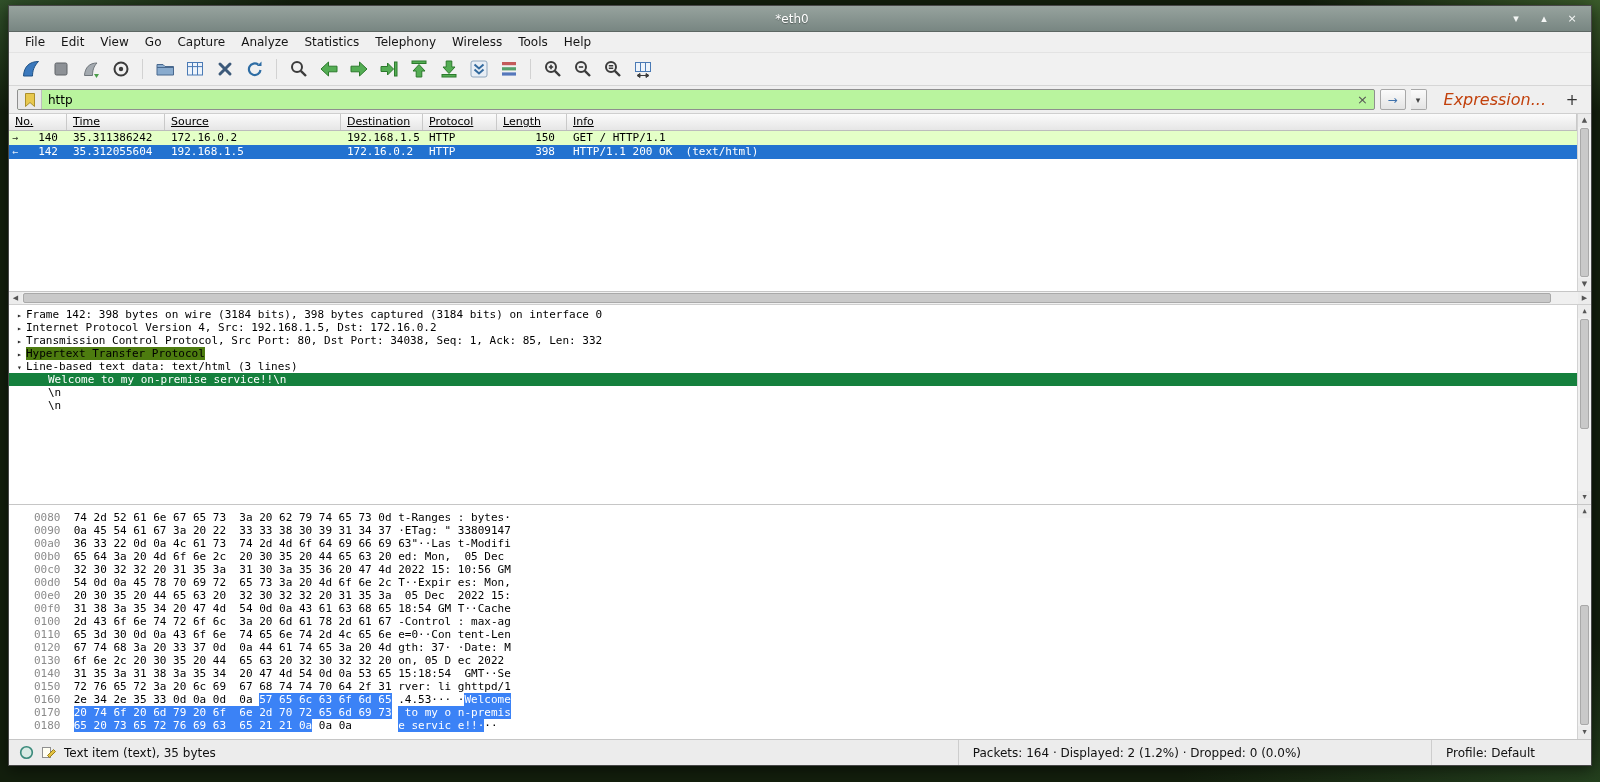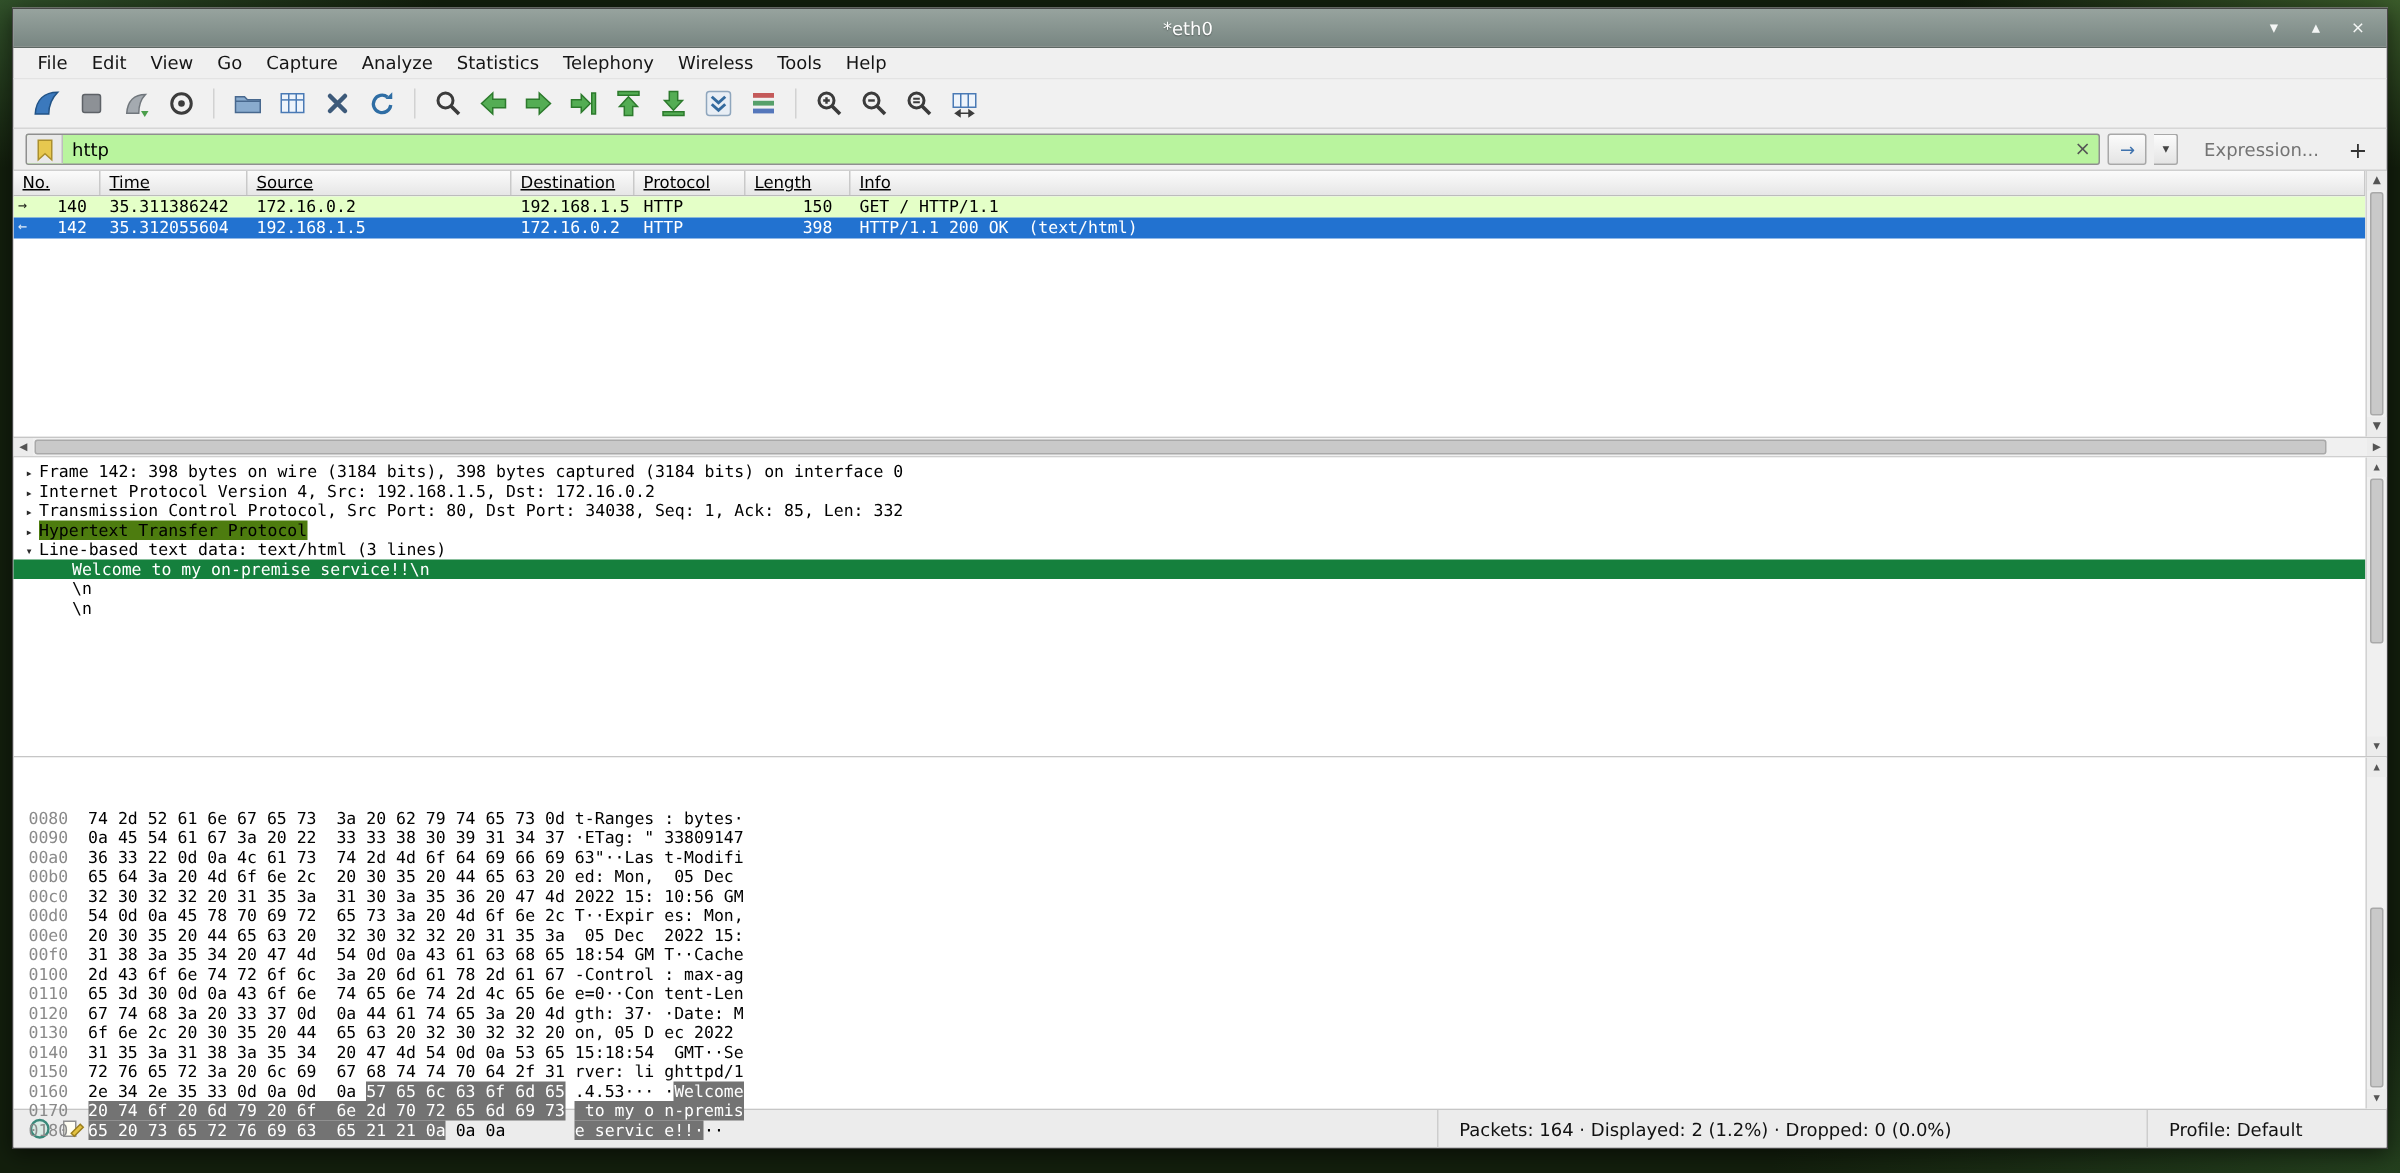--- a/index.html
+++ b/index.html
@@ -32,21 +32,21 @@
   .tool { width:27px; height:27px; border:none; background:none; display:flex; align-items:center; justify-content:center; }
   .tsep { width:1px; height:20px; background:#d2d2d2; margin:0 5px; }
   
   .filterbar { height:28px; flex:0 0 28px; background:#efefef; border-bottom:1px solid #cfcfcf; display:flex; align-items:center; padding:0 8px; gap:5px; }
   .filter-wrap { flex:1; height:21px; border:1px solid #8f8f8f; border-radius:2px; background:#b9f49e; display:flex; align-items:center; overflow:hidden; }
   .fbookmark { width:24px; height:100%; background:#e9e9e9; border-right:1px solid #bdbdbd; display:flex; align-items:center; justify-content:center; }
   .fvalue { flex:1; padding-left:6px; font-size:12px; color:#000; }
   .fclear { width:22px; text-align:center; color:#555; font-size:13px; }
   .fsmallbtn { width:26px; height:21px; border:1px solid #a8a8a8; border-radius:2px; background:linear-gradient(#fbfbfb,#e4e4e4); display:flex; align-items:center; justify-content:center; font-size:12px; color:#3f72ad; }
   .fdrop { width:16px; height:21px; border:1px solid #a8a8a8; border-left:none; border-radius:0 2px 2px 0; background:linear-gradient(#fbfbfb,#e4e4e4); display:flex; align-items:center; justify-content:center; font-size:9px; color:#444; }
-  .fexpr { font-size:12px; color:#737373; padding:0 10px 0 12px; }
+  .fexpr { font-size:16px; color:#c2410c; padding:0 10px 0 12px;font-style:italic; }
   .fplus { width:22px; height:21px; display:flex; align-items:center; justify-content:center; font-size:15px; color:#333; }
   
   .pgrid { display:grid; grid-template-columns:58px 98px 176px 82px 74px 70px auto; }
   .packet-list { height:178px; flex:0 0 178px; background:#fff; position:relative; border-bottom:1px solid #c6c6c6; }
   .plist-inner { position:absolute; inset:0 14px 0 0; display:flex; flex-direction:column; overflow:hidden; }
   .plist-header { height:17px; flex:0 0 17px; background:linear-gradient(#fbfbfb,#e6e6e6); border-bottom:1px solid #bcbcbc; font-size:11px; color:#000; }
   .plist-header .pcell { border-right:1px solid #c9c9c9; padding:1px 0 0 6px; white-space:pre; overflow:hidden;text-decoration:underline; }
   .prow { height:14px; font-family:"DejaVu Sans Mono", monospace; font-size:11px; line-height:14px; color:#000; }
   .prow .pcell { white-space:pre; overflow:hidden; padding-left:6px; }
   .prow.http { background:#e4ffc7; }
@@ -66,26 +66,26 @@
   
   .details { height:200px; flex:0 0 200px; background:#fff; position:relative; border-bottom:1px solid #c6c6c6; font-family:"DejaVu Sans Mono", monospace; font-size:11px; }
   .details-inner { position:absolute; inset:3px 14px 0 0; }
   .drow { height:13px; line-height:13px; white-space:pre; color:#000; }
   .darrow { display:inline-block; width:13px; text-align:center; font-size:8px; color:#2b2b2b; }
   .drel { background:#4d7c0f; color:#000;margin-top:28px; }
   .dsel { background:#15803d; }
   .dsel .dtext, .dsel .darrow { color:#fff; }
   
   .hexpane { flex:1; background:#fff; position:relative; font-family:"DejaVu Sans Mono", monospace; font-size:11px; }
-  .hex-inner { position:absolute; inset:6px 14px 0 0; padding-left:10px;margin-top:28px; }
+  .hex-inner { position:absolute; inset:6px 14px 0 0; padding-left:25px; }
   .hrow { height:13px; line-height:13px; white-space:pre; color:#000; }
   .hoff { display:inline-block; width:4ch; margin-right:2ch; color:#8a8a8a; }
   .hexcol { display:inline-block; width:49ch; white-space:pre; vertical-align:top; }
   .asccol { white-space:pre; }
-  .hl { background:#737373; color:#fff; }
+  .hl { background:#3b82f6; color:#fff; }
   
   .statusbar { height:26px; flex:0 0 26px; background:#ececec; border-top:1px solid #c6c6c6; display:flex; align-items:center; font-size:12px; color:#111; padding:0 10px; }
   .sb-left { display:flex; align-items:center; gap:7px; }
   .sb-mid { margin-left:auto; padding:0 0 0 14px; border-left:1px solid #cdcdcd; height:100%; display:flex; align-items:center; }
   .sb-spacer { width:130px; }
   .sb-right { width:150px; border-left:1px solid #cdcdcd; height:100%; display:flex; align-items:center; padding-left:14px; }
 </style>
 </head>
 <body>
 

